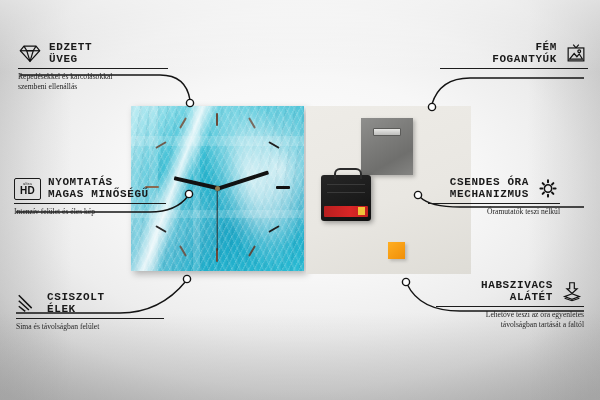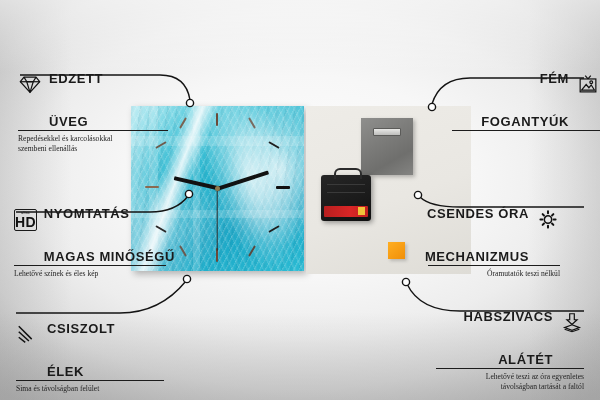--- a/index.html
+++ b/index.html
@@ -86,42 +86,42 @@
   .foam{
     position:absolute;left:257px;top:136px;width:17px;height:17px;
     background:linear-gradient(140deg,#ffae22,#f08f08);
     box-shadow:2px 2px 3px rgba(0,0,0,0.18);
   }
 
   
   .callout{position:absolute;}
   .co-head{display:flex;align-items:center;gap:7px;}
   .co-title{
-    font-family:Liberation Sans, sans-serif;
-    font-size:13px;font-weight:bold;letter-spacing:0.6px;color:#1a1a1a;
-    line-height:11.5px;text-transform:uppercase;white-space:nowrap;margin-top:31px;
+    font-family:Liberation Mono, monospace;
+    font-size:11px;font-weight:bold;letter-spacing:0.6px;color:#1a1a1a;
+    line-height:11.5px;text-transform:uppercase;white-space:nowrap;
   }
   .co-rule{height:1px;background:#1c1c1c;margin:3px 0 3px 0;}
   .co-sub{
     font-family:Liberation Serif, serif;
     font-size:7.6px;color:#242424;line-height:9.6px;white-space:pre-line;
   }
   .left .co-head{justify-content:flex-start;}
   .left .co-title,.left .co-sub{text-align:left;}
   .right .co-head{justify-content:flex-end;}
   .right .co-title,.right .co-sub{text-align:right;}
   .icon{width:24px;height:21px;flex:0 0 auto;}
   .icon svg{display:block;width:100%;height:100%;}
   .hd-badge{
     width:25px;height:20px;border:1.4px solid #1a1a1a;border-radius:2px;
     display:flex;flex-direction:column;align-items:center;justify-content:center;
     font-family:"Liberation Sans", sans-serif;color:#111;line-height:1;
   }
   .hd-badge .u{font-size:4px;letter-spacing:0.2px;}
-  .hd-badge .h{font-size:14px;font-weight:bold;letter-spacing:0.3px;}
+  .hd-badge .h{font-size:10px;font-weight:bold;letter-spacing:0.3px;}
   svg.wire{position:absolute;left:0;top:0;width:600px;height:400px;overflow:visible;pointer-events:none;}
 </style>
 </head>
 <body>
 
 <div id="stage">
 
   <div id="product">
 
     <div class="clock">
@@ -214,21 +214,21 @@
       <span class="hd-badge">
         <span class="u">ultra</span>
         <span class="h">HD</span>
       </span>
       <div>
         <div class="co-title">NYOMTATÁS</div>
         <div class="co-title">MAGAS MINŐSÉGŰ</div>
       </div>
     </div>
     <div class="co-rule"></div>
-    <div class="co-sub">Lehetővé színek és éles kép</div>
+    <div class="co-sub">Intenzív felület és éles kép</div>
   </div>
 
   <div class="callout left" style="left:16px;top:292px;width:148px;">
     <div class="co-head">
       <span class="icon">
         <svg viewBox="0 0 26 22">
             <g fill="none" stroke="#111" stroke-width="1.6">
           <path d="M3,2 L17,16"></path>
               <path d="M3,8 L14,18"></path>
               <path d="M3,14 L10,19.5"></path>
@@ -237,21 +237,21 @@
       </span>
       <div>
         <div class="co-title">CSISZOLT</div>
         <div class="co-title">ÉLEK</div>
       </div>
     </div>
     <div class="co-rule"></div>
     <div class="co-sub">Sima és távolságban felület</div>
   </div>
 
-  <div class="callout right" style="left:452px;top:42px;width:148px;">
+  <div class="callout right" style="left:440px;top:42px;width:148px;">
     <div class="co-head">
       <div>
         <div class="co-title">FÉM</div>
         <div class="co-title">FOGANTYÚK</div>
       </div>
       <span class="icon">
         <svg viewBox="0 0 26 22">
             <g fill="none" stroke="#111" stroke-width="1.3">
           <rect x="4.5" y="5" width="17" height="14"></rect>
           <path d="M13,5 L10,1.5 M13,5 L16,1.5"></path>

